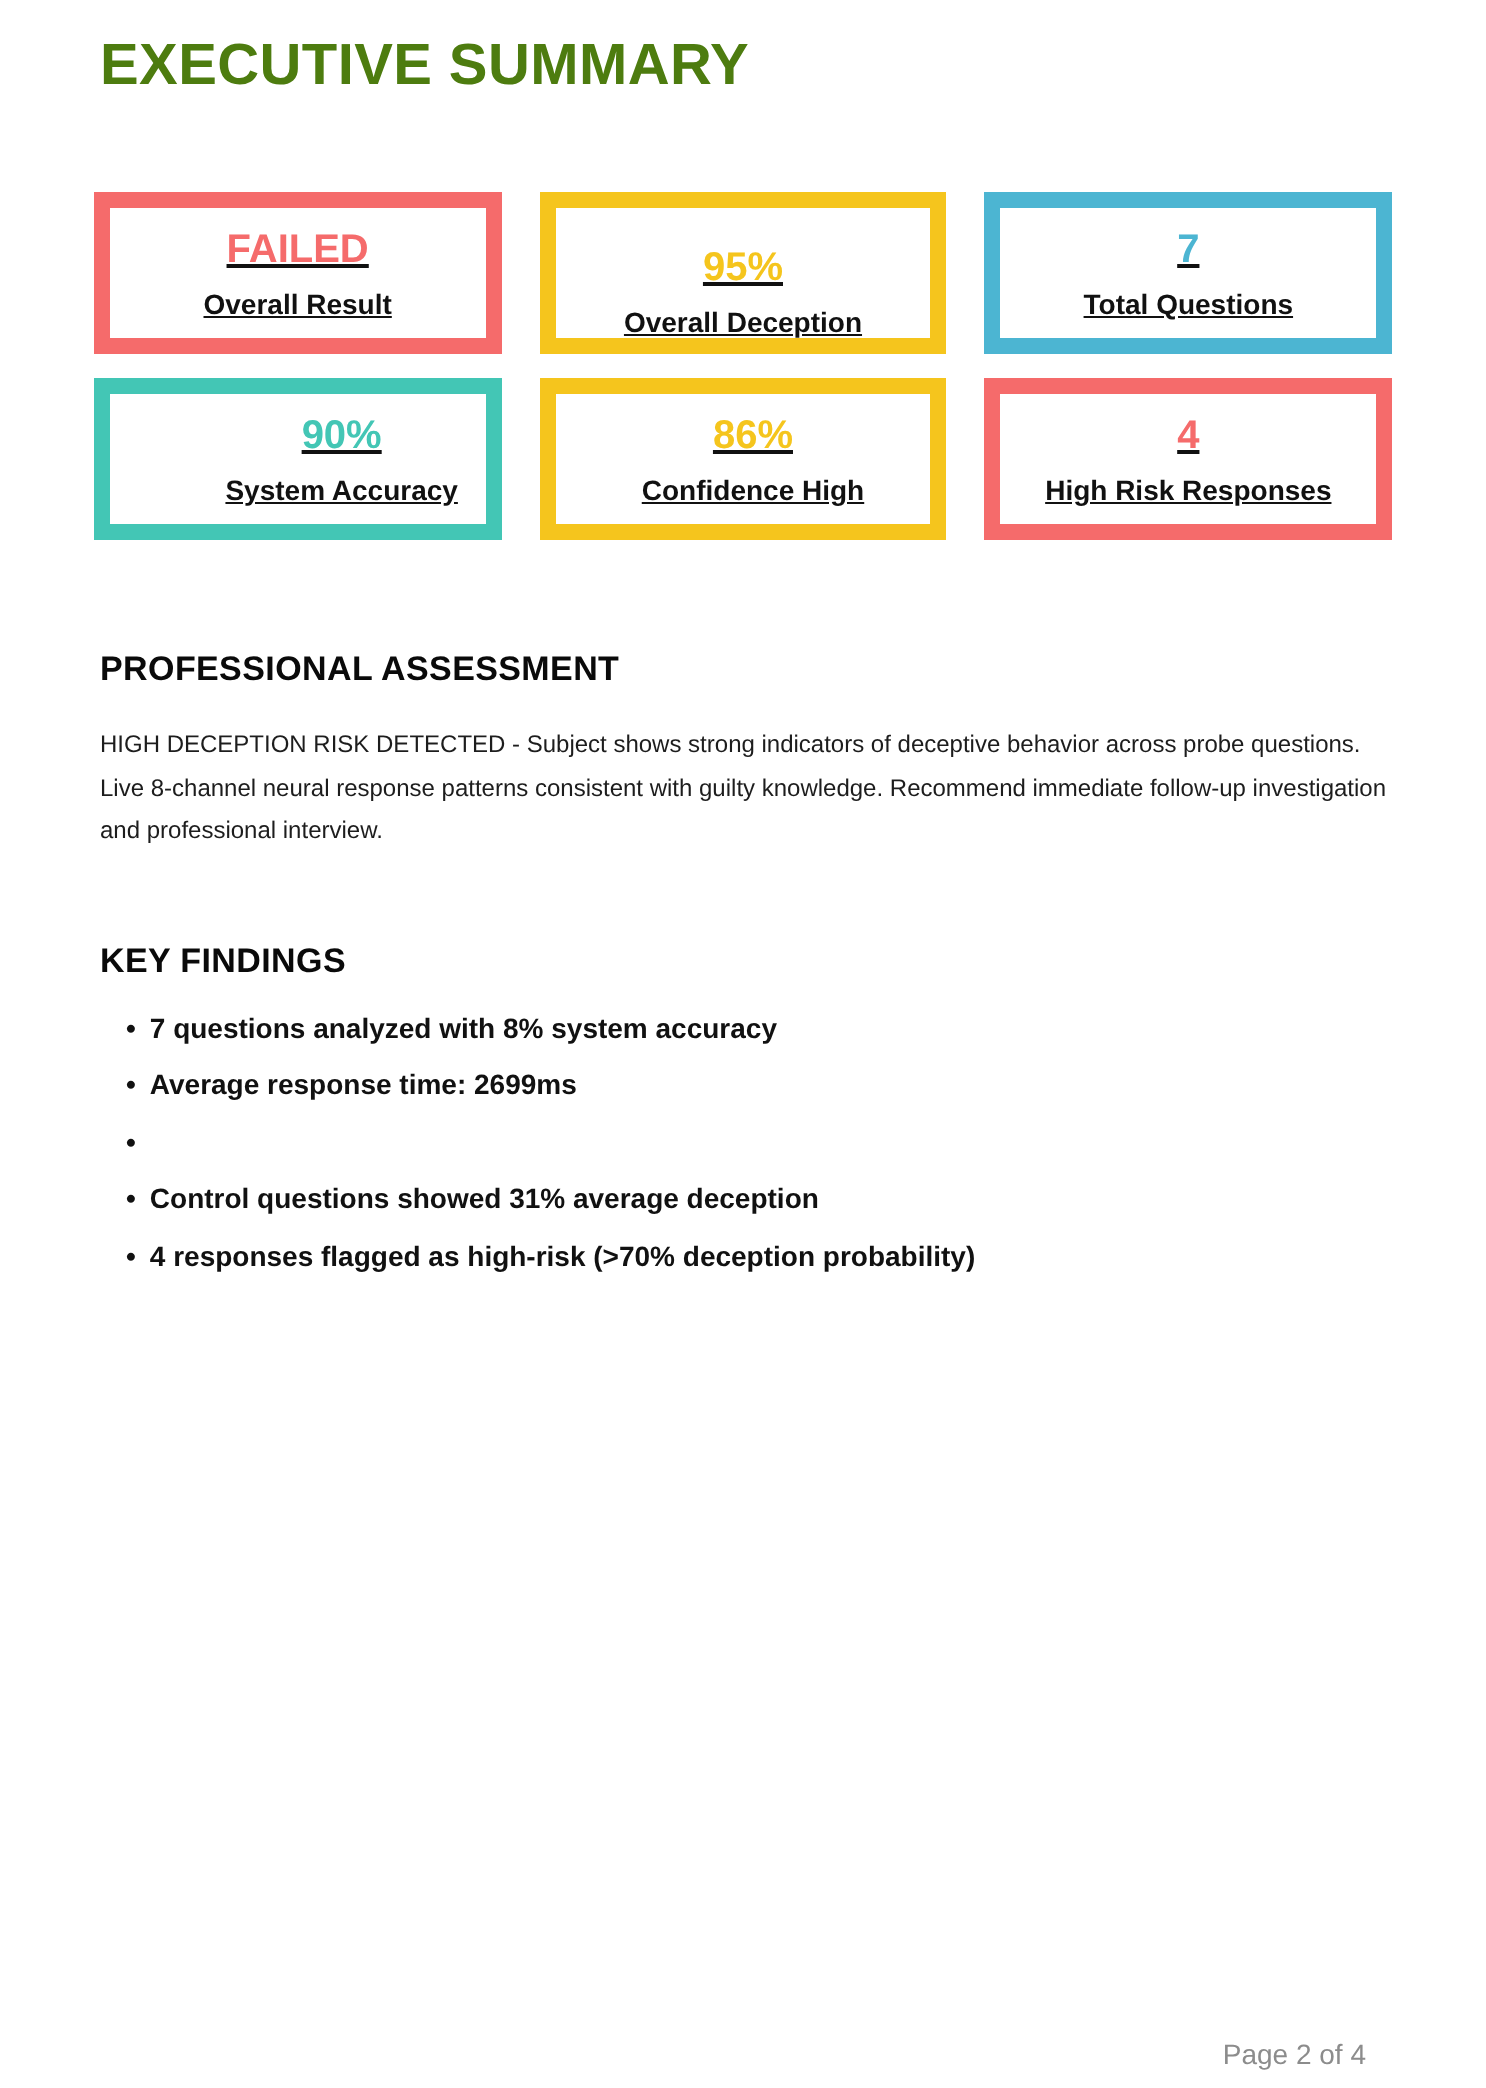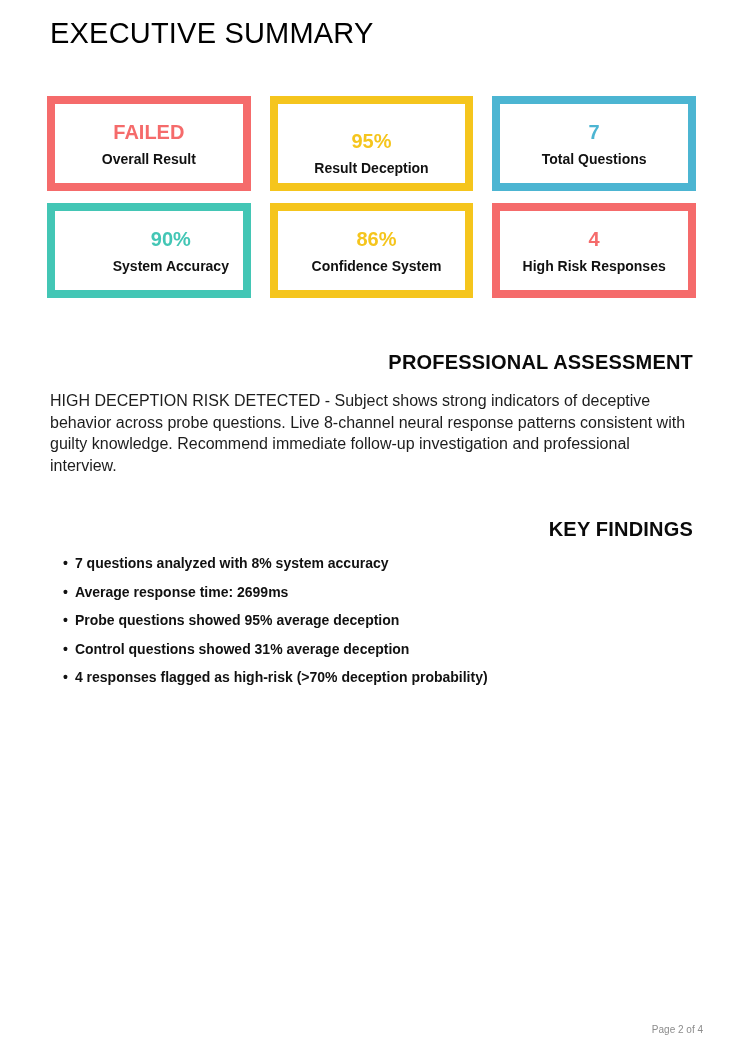--- a/index.html
+++ b/index.html
@@ -9,70 +9,70 @@
     font-family: "Liberation Sans", sans-serif;
     position: relative;
     overflow: hidden;
     color: #111;
   }
   .page { width: 743px; height: 1044px; position: relative; background: #fff; }
 
   .doc-title {
     margin: 17px 50px 0 50px;
     font-size: 29px;
-    font-weight: normal;
+    font-weight: bold;
     letter-spacing: 0.2px;
-    color: #000000;
+    color: #4d7c0f;
     line-height: 33px;
   }
 
   .cards {
     margin: 46px 47px 0 47px;
     display: grid;
     grid-template-columns: repeat(3, 1fr);
     gap: 12px 19px;
   }
   .card {
-    height: 95px;
+    height: 81px;
     border: 8px solid #ccc;
     background: #fff;
     display: flex;
     flex-direction: column;
     align-items: center;
     justify-content: center;
     gap: 9px;
     text-align: center;
+    text-decoration: underline;
   }
   .stat-value {
     font-size: 20px;
     font-weight: bold;
     line-height: 22px;
   }
   .stat-label {
     font-size: 14px;
     font-weight: bold;
     color: #111;
     line-height: 14px;
   }
 
   .section-heading {
     margin: 53px 50px 0 50px;
-    font-size: 20px;
+    font-size: 17px;
     font-weight: bold;
     color: #0a0a0a;
     line-height: 23px;
     letter-spacing: 0.2px;
-    text-align: right;
   }
   .section-heading.second { margin-top: 42px; }
 
   .assessment-body {
     margin: 16px 50px 0 50px;
     max-width: 645px;
-    font-size: 16px;
+    font-size: 12px;
     line-height: 21.5px;
     color: #1d1d1d;
   }
 
   .findings {
     margin: 15px 50px 0 63px;
   }
   .finding {
     display: flex;
     align-items: baseline;
@@ -83,53 +83,53 @@
     margin-bottom: 14.5px;
   }
   .bullet {
     font-size: 14px;
     font-weight: bold;
     margin-right: 7px;
   }
 
   .page-footer {
     position: absolute;
-    right: 40px;
+    right: 60px;
     bottom: 26px;
-    font-size: 10px;
+    font-size: 14px;
     color: #8c8c8c;
   }
 </style>
 </head>
 <body>
 
 <div class="page">
 
   <h1 class="doc-title">EXECUTIVE SUMMARY</h1>
 
   <div class="cards">
     <div class="card" style="border-color: rgb(245, 107, 107);">
       <div class="stat-value" style="color: rgb(245, 107, 107);">FAILED</div>
       <div class="stat-label">Overall Result</div>
     </div>
     <div class="card" style="border-color: rgb(245, 197, 29);">
       <div class="stat-value" style="color: rgb(245, 197, 29); margin-top: 18px;">95%</div>
-      <div class="stat-label">Result Deception</div>
+      <div class="stat-label">Overall Deception</div>
     </div>
     <div class="card" style="border-color: rgb(76, 181, 210);">
       <div class="stat-value" style="color: rgb(76, 181, 210);">7</div>
       <div class="stat-label">Total Questions</div>
     </div>
     <div class="card" style="border-color: rgb(67, 198, 181); padding-left: 44px;">
       <div class="stat-value" style="color: rgb(67, 198, 181);">90%</div>
       <div class="stat-label">System Accuracy</div>
     </div>
     <div class="card" style="border-color: rgb(245, 197, 29); padding-left: 10px;">
       <div class="stat-value" style="color: rgb(245, 197, 29);">86%</div>
-      <div class="stat-label">Confidence System</div>
+      <div class="stat-label">Confidence High</div>
     </div>
     <div class="card" style="border-color: rgb(245, 107, 107);">
       <div class="stat-value" style="color: rgb(245, 107, 107);">4</div>
       <div class="stat-label">High Risk Responses</div>
     </div>
   </div>
 
   <h2 class="section-heading">PROFESSIONAL ASSESSMENT</h2>
   <p class="assessment-body">HIGH DECEPTION RISK DETECTED - Subject shows strong indicators of deceptive behavior across probe questions. Live 8-channel neural response patterns consistent with guilty knowledge. Recommend immediate follow-up investigation and professional interview.</p>
 
@@ -138,21 +138,20 @@
     <div class="finding">
       <span class="bullet">•</span>
       <span>7 questions analyzed with 8% system accuracy</span>
     </div>
     <div class="finding">
       <span class="bullet">•</span>
       <span>Average response time: 2699ms</span>
     </div>
     <div class="finding">
       <span class="bullet">•</span>
-      <span>Probe questions showed 95% average deception</span>
     </div>
     <div class="finding">
       <span class="bullet">•</span>
       <span>Control questions showed 31% average deception</span>
     </div>
     <div class="finding">
       <span class="bullet">•</span>
       <span>4 responses flagged as high-risk (&gt;70% deception probability)</span>
     </div>
   </div>

